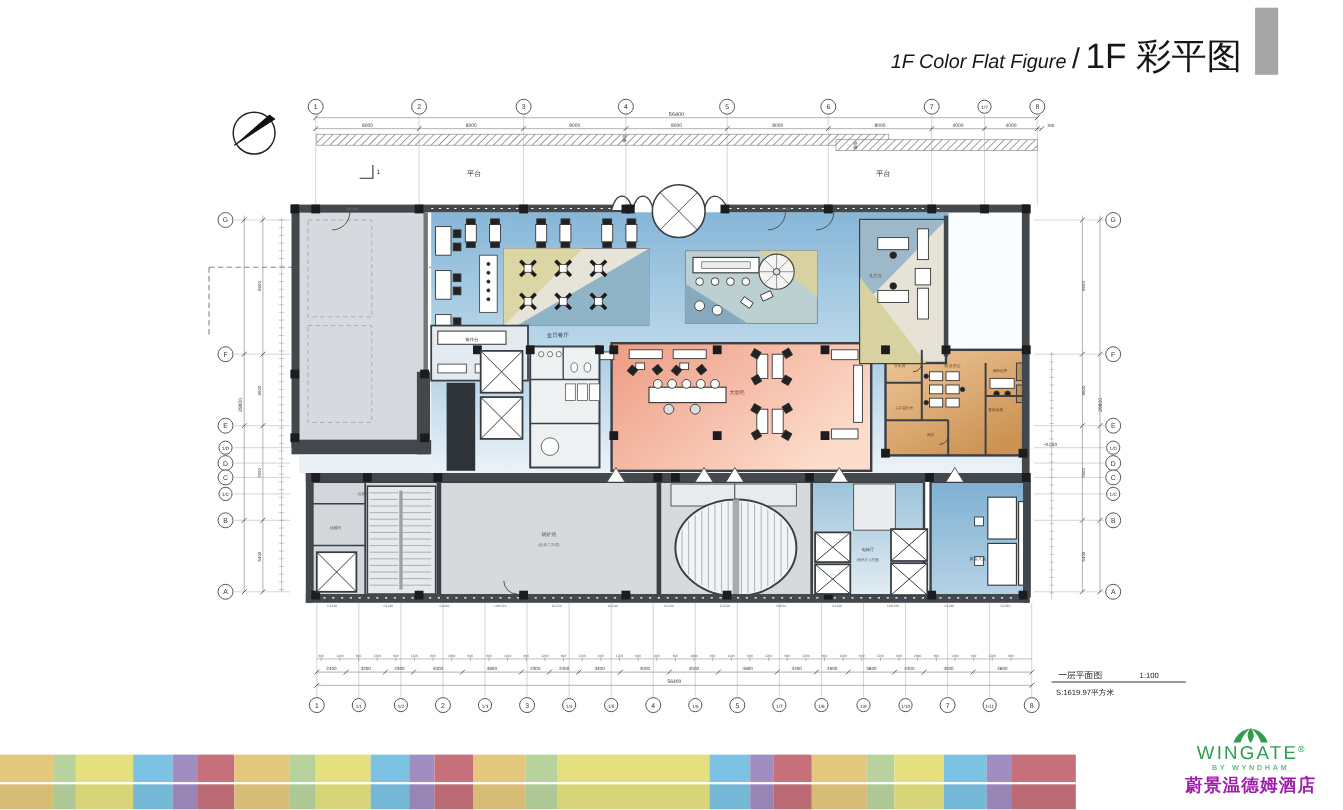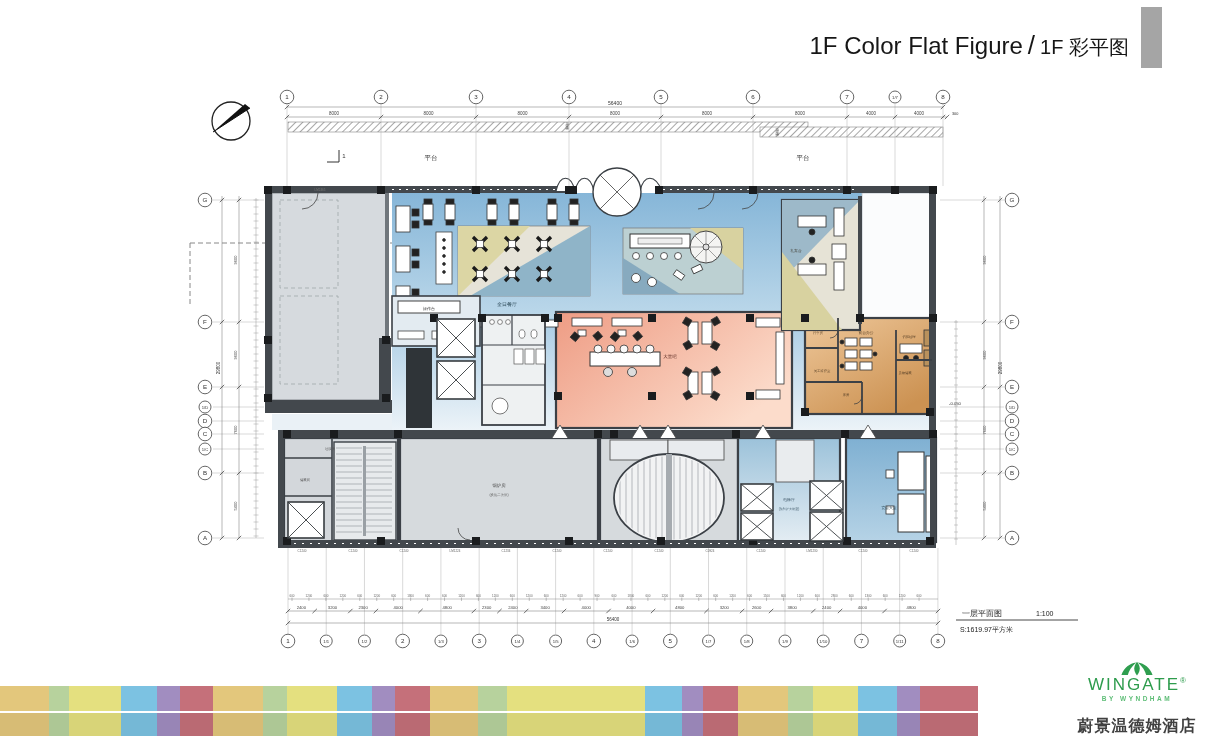--- a/index.html
+++ b/index.html
@@ -1,34 +1,34 @@
 <!DOCTYPE html>
 <html><head>
 <meta charset="utf-8">
 <style>
   html,body{margin:0;padding:0;}
   body{width:1221px;height:736px;position:relative;background:#fff;overflow:hidden;
        font-family:"Liberation Sans",sans-serif;}
   svg text{font-family:"Liberation Sans",sans-serif;}
   .title{position:absolute;top:30px;right:92px;color:#161616;white-space:nowrap;}
-  .t-en{font-size:24px;}
+  .t-en{font-size:18px;font-style:italic;}
   .t-sep{font-size:26px;margin:0 5px;}
-  .t-zh{font-size:20px;}
+  .t-zh{font-size:32px;}
   .title-bar{position:absolute;left:1141px;top:7px;width:21px;height:61px;background:#a5a5a5;}
   #plan{position:absolute;left:0;top:0;}
   #strip{position:absolute;left:0;top:686px;width:978px;height:50px;}
   .sb{position:absolute;top:0;height:100%;}
   .strip-line{position:absolute;left:0;top:25px;width:978px;height:2px;background:#fff;z-index:3;}
   .strip-shade{position:absolute;left:0;top:27px;width:978px;height:23px;background:rgba(0,0,0,0.05);z-index:2;}
   .logo{position:absolute;left:1058px;top:661px;width:158px;text-align:center;}
   .leaf{width:44px;height:15px;display:block;margin:0 auto;}
   .l-brand{font-size:17px;font-weight:normal;color:#2e9c4d;letter-spacing:2px;line-height:1.05;}
   .l-reg{font-size:8px;vertical-align:super;letter-spacing:0;}
   .l-sub{font-size:6.5px;font-weight:bold;color:#5fbe78;letter-spacing:2.5px;margin-top:1px;}
-  .l-cn{font-size:16px;font-weight:bold;color:#404040;margin-top:14px;letter-spacing:1px;}
+  .l-cn{font-size:16px;font-weight:bold;color:#a21caf;margin-top:2px;letter-spacing:1px;}
 </style>
 </head>
 <body>
 
 <svg id="plan" width="1221" height="736" viewBox="0 0 1221 736">
   <defs>
     <linearGradient id="gBlue" x1="0" y1="0" x2="0" y2="1">
       <stop offset="0" stop-color="#86b6d8"></stop>
         <stop offset="1" stop-color="#bcd8ea"></stop>
     </linearGradient>

